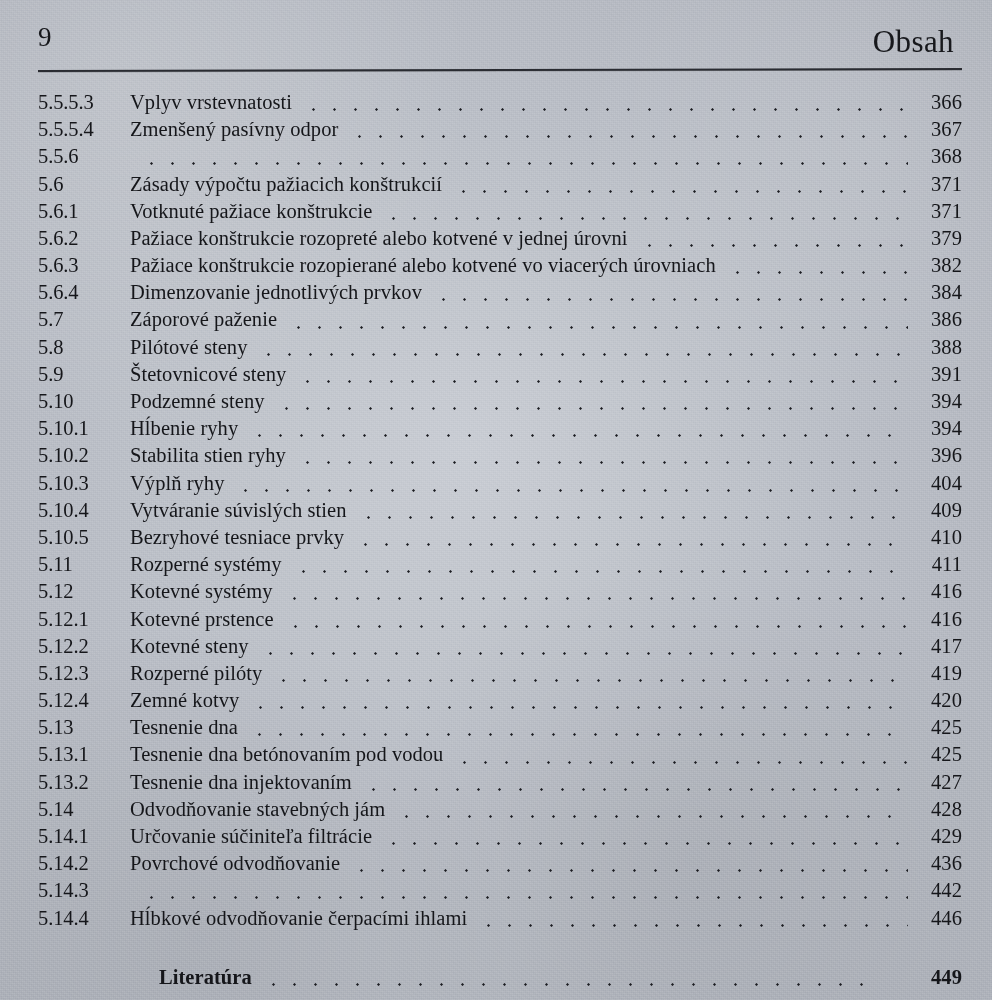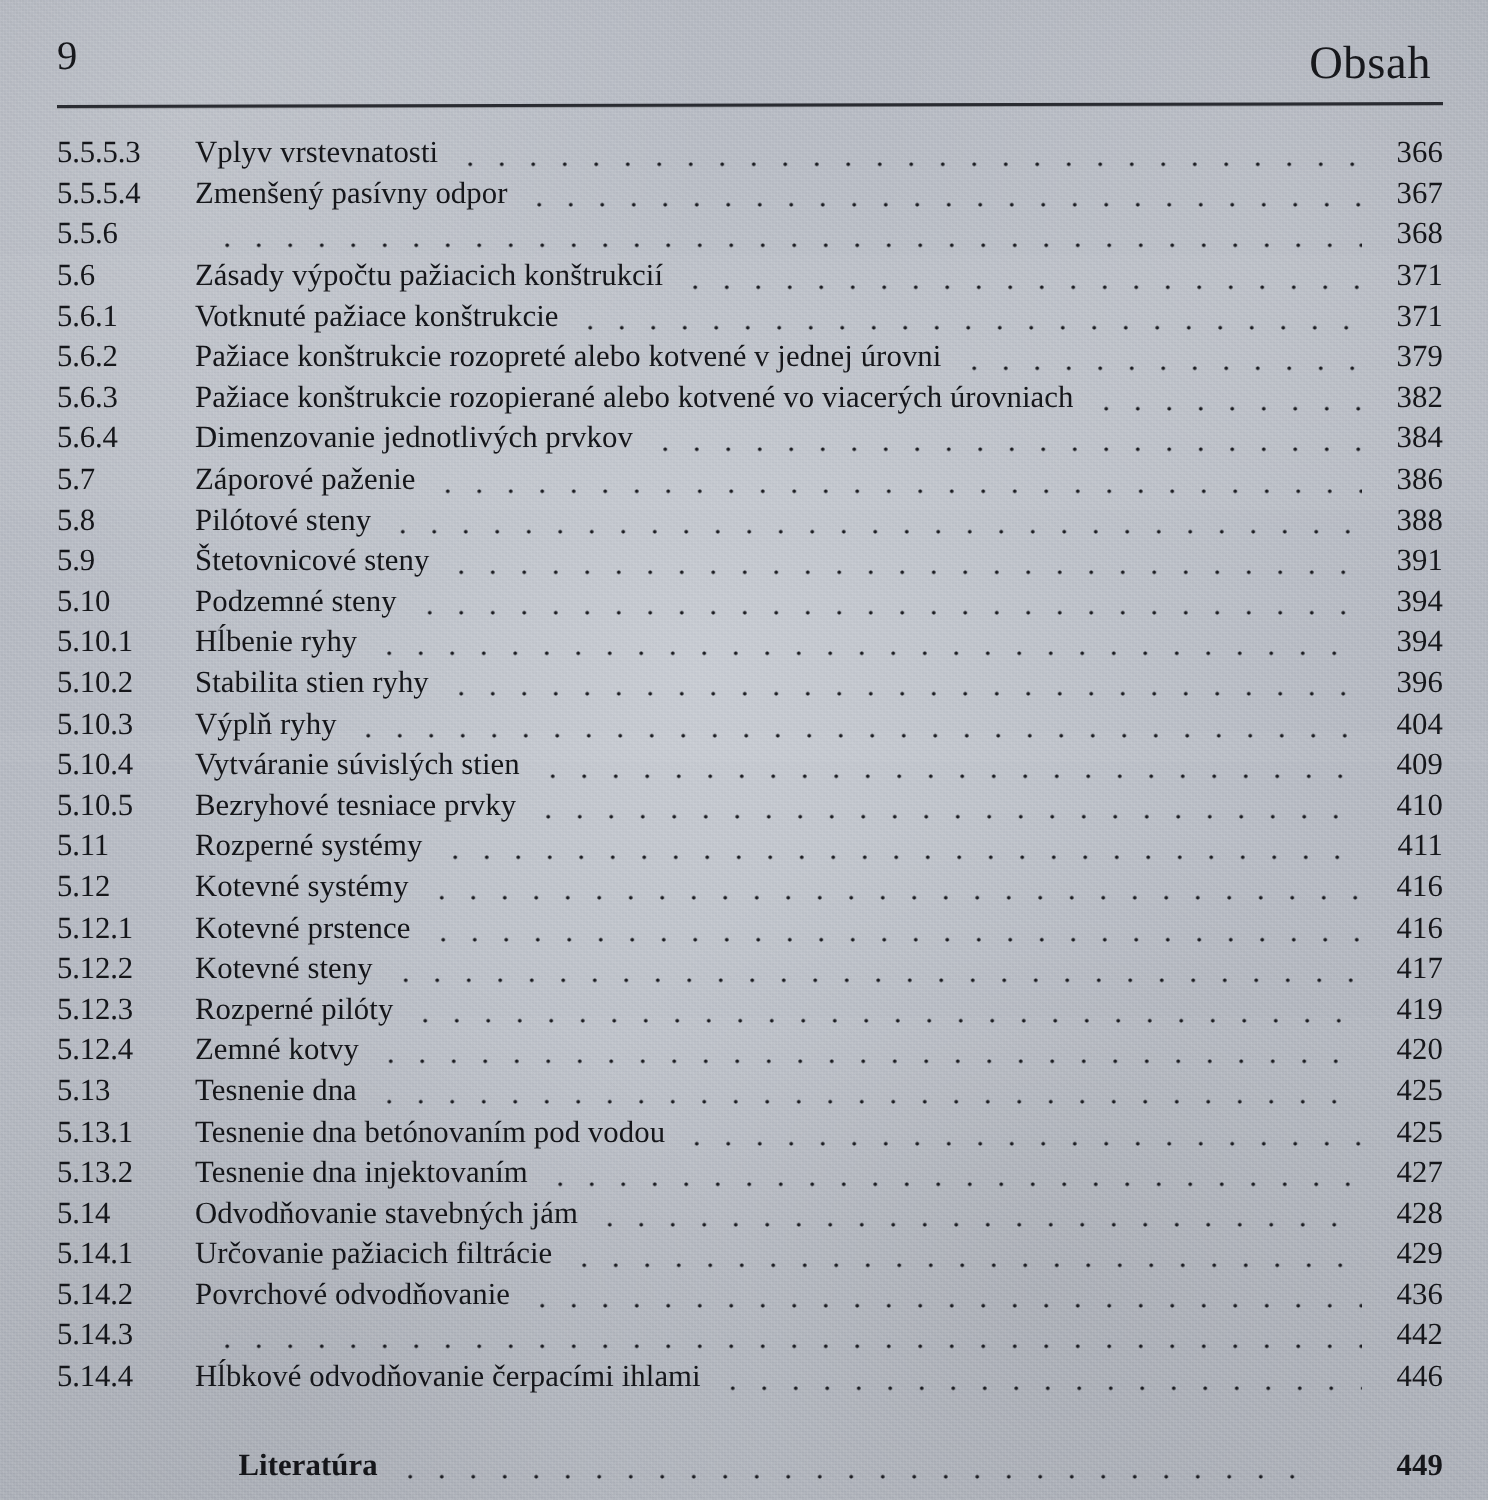--- a/index.html
+++ b/index.html
@@ -97,21 +97,21 @@
   .toc {
     position: absolute;
     left: 38px;
     right: 30px;
     top: 89px;
   }
   .toc-row {
     position: relative;
     height: 27.2px;
     display: flex;
-    align-items: center;
+    align-items: flex-end;
     color: #15161a;
   }
   .toc-num {
     flex: 0 0 92px;
     font-size: 20.5px;
     line-height: 27.2px;
     letter-spacing: -0.1px;
     white-space: nowrap;
   }
   .toc-label {
@@ -332,21 +332,21 @@
         <span class="toc-page">427</span>
       </div>
       <div class="toc-row">
         <span class="toc-num">5.14</span>
         <span class="toc-label">Odvodňovanie stavebných jám</span>
         <span class="toc-dots"></span>
         <span class="toc-page">428</span>
       </div>
       <div class="toc-row">
         <span class="toc-num">5.14.1</span>
-        <span class="toc-label">Určovanie pažiacich filtrácie</span>
+        <span class="toc-label">Určovanie súčiniteľa filtrácie</span>
         <span class="toc-dots"></span>
         <span class="toc-page">429</span>
       </div>
       <div class="toc-row">
         <span class="toc-num">5.14.2</span>
         <span class="toc-label">Povrchové odvodňovanie</span>
         <span class="toc-dots"></span>
         <span class="toc-page">436</span>
       </div>
       <div class="toc-row">

